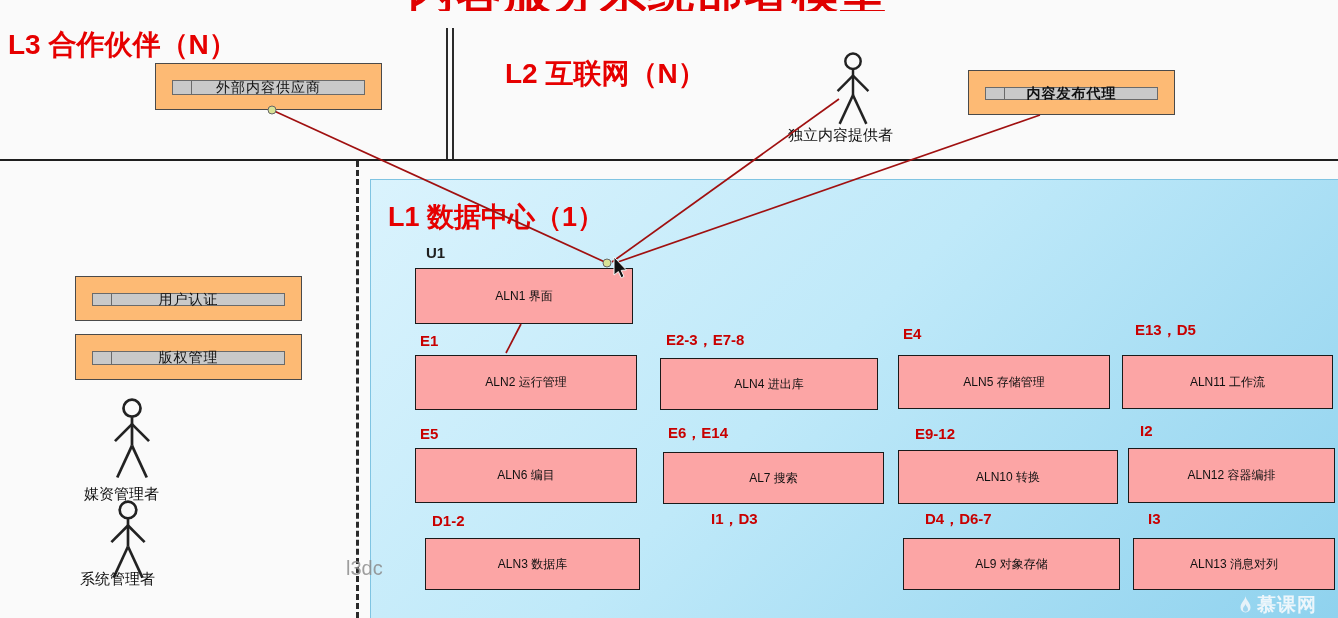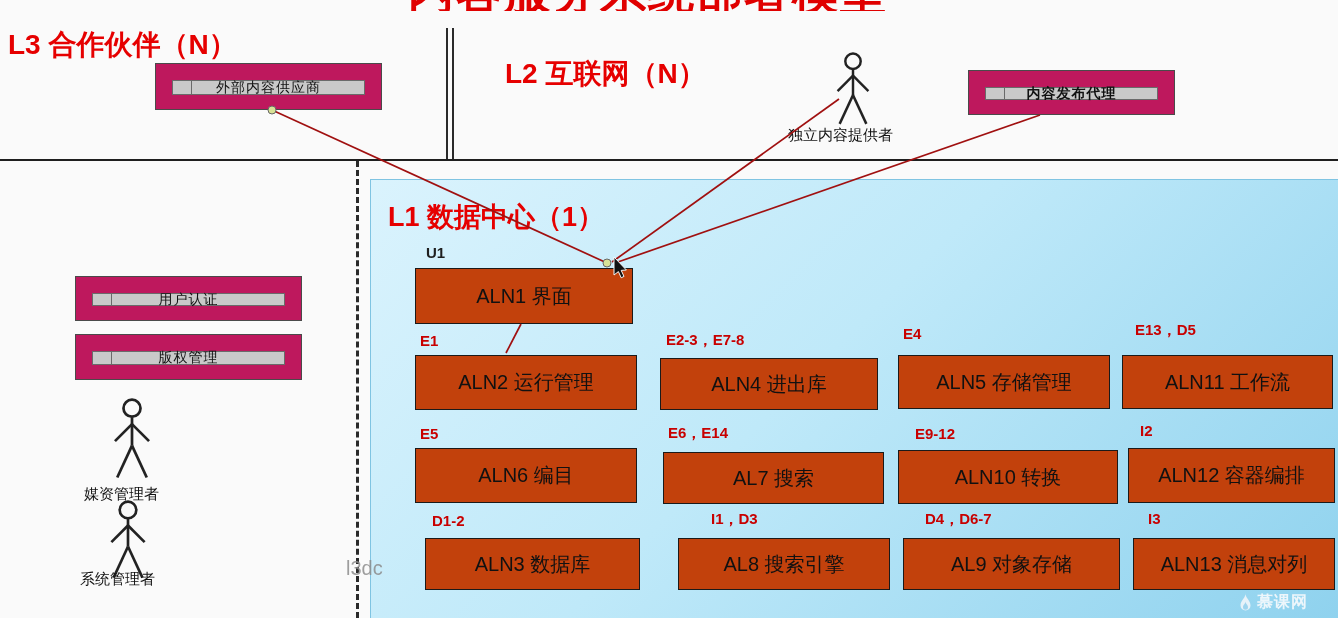--- a/index.html
+++ b/index.html
@@ -16,37 +16,37 @@
   .zone-label{position:absolute;font-weight:bold;color:#e60000;white-space:nowrap;}
   
   .hline{position:absolute;left:0;top:159px;width:1338px;height:2px;background:#1f1f1f;}
   .vdouble{position:absolute;top:28px;width:2px;height:131px;background:#2a2a2a;}
   .vdash{position:absolute;left:356px;top:161px;bottom:0;width:0;border-left:3px dashed #2a2a2a;}
   
   .l1-area{position:absolute;left:370px;top:179px;width:968px;height:439px;
     background:linear-gradient(135deg,#daf3fd 0%,#bfe9f9 45%,#8fd2ee 100%);
     border:1px solid #7fc4e2;}
   
-  .node{position:absolute;border:1px solid #4a4a4a;background:#be185d;padding:16px;box-sizing:border-box;}
+  .node{position:absolute;border:1px solid #4a4a4a;background:#fdba74;padding:16px;box-sizing:border-box;}
   .node-inner{position:relative;height:100%;border:1px solid #6a6a6a;background:#c9c9c9;
     display:flex;align-items:center;justify-content:center;font-size:14px;letter-spacing:1px;color:#111;}
   .node-inner::before{content:"";position:absolute;left:18px;top:0;bottom:0;border-left:1px solid #6a6a6a;}
   
-  .mod{position:absolute;background:#c2410c;border:1.6px solid #1a1a1a;box-sizing:border-box;
-    display:flex;align-items:center;justify-content:center;font-size:20px;color:#111;white-space:nowrap;}
+  .mod{position:absolute;background:#fca5a5;border:1.6px solid #1a1a1a;box-sizing:border-box;
+    display:flex;align-items:center;justify-content:center;font-size:12px;color:#111;white-space:nowrap;}
   .tag{position:absolute;font-size:15px;font-weight:bold;color:#c80000;white-space:nowrap;}
   .tag-dark{color:#1f1f1f;}
   
   .actor-label{position:absolute;font-size:15px;color:#111;white-space:nowrap;}
   .stick{position:absolute;}
   
   .overlay{position:absolute;left:0;top:0;width:1338px;height:618px;pointer-events:none;z-index:50;}
   
   .watermark{position:absolute;left:346px;top:557px;font-size:20px;color:#8d8d8d;opacity:.85;z-index:40;}
-  .logo{position:absolute;left:1238px;top:592px;display:flex;align-items:center;gap:4px;z-index:60;color:#edf6fb;font-size:16px;font-weight:bold;letter-spacing:1px;}
+  .logo{position:absolute;left:1238px;top:592px;display:flex;align-items:center;gap:4px;z-index:60;color:#edf6fb;font-size:19px;font-weight:bold;letter-spacing:1px;}
 </style>
 </head>
 <body>
 
 <div class="canvas">
 
   <div class="clip-title">
     <span>内容服务系统部署模型</span>
   </div>
 
@@ -134,21 +134,20 @@
   <div class="tag" style="left:915px;top:425px;">E9-12</div>
   <div class="mod" style="left:898px;top:450px;width:220px;height:54px;">ALN10 转换</div>
 
   <div class="tag" style="left:1140px;top:422px;">I2</div>
   <div class="mod" style="left:1128px;top:448px;width:207px;height:55px;">ALN12 容器编排</div>
 
   <div class="tag" style="left:432px;top:512px;">D1-2</div>
   <div class="mod" style="left:425px;top:538px;width:215px;height:52px;">ALN3 数据库</div>
 
   <div class="tag" style="left:682px;top:510px;margin-left:29px;">I1，D3</div>
-  <div class="mod" style="left:678px;top:538px;width:212px;height:52px;">AL8 搜索引擎</div>
 
   <div class="tag" style="left:925px;top:510px;">D4，D6-7</div>
   <div class="mod" style="left:903px;top:538px;width:217px;height:52px;">AL9 对象存储</div>
 
   <div class="tag" style="left:1148px;top:510px;">I3</div>
   <div class="mod" style="left:1133px;top:538px;width:202px;height:52px;">ALN13 消息对列</div>
 
   <div class="watermark">l3dc</div>
   <div class="logo">
     <svg width="15" height="20" viewBox="0 0 18 24">

